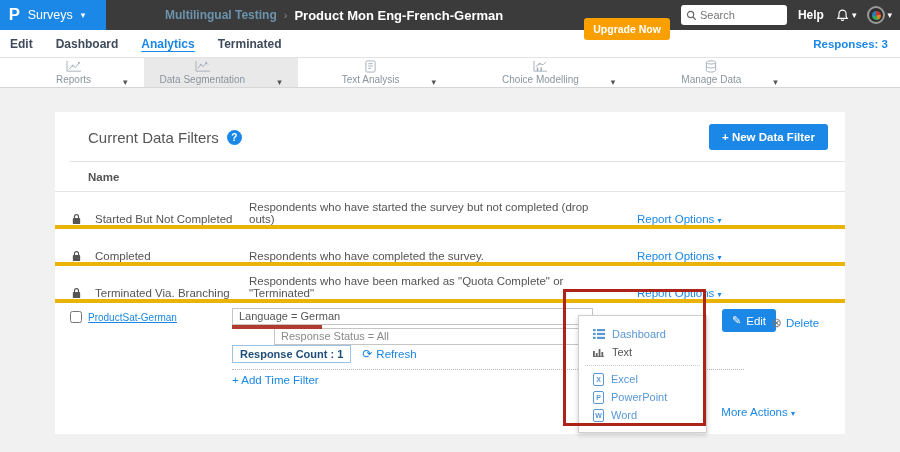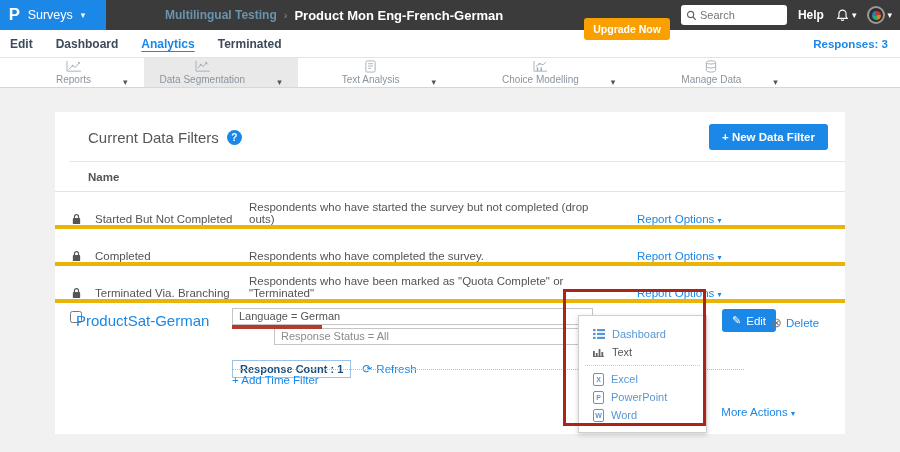--- a/index.html
+++ b/index.html
@@ -53,25 +53,25 @@
   .col-icon { width:16px; margin-left:16px; display:flex; align-items:center; }
   .col-name { width:146px; font-size:11.5px; color:#545454; }
   .col-desc { width:360px; font-size:11.5px; color:#545454; }
   .col-action { padding-left:20px; }
   .link { color:#1B87E6; font-size:11.5px; }
   .link .caret { font-size:8px; }
 
   
   .row4 { position:relative; height:88px; }
   .row4-check { position:absolute; left:15px; top:8px; width:12px; height:12px; }
-  .row4-name { position:absolute; left:21px; top:9px; font-size:15px; }
+  .row4-name { position:absolute; left:33px; top:9px; font-size:10px;text-decoration:underline; }
   .cond-stack { position:absolute; left:177px; top:5px; width:361px; }
   .cond-box { border:1px solid #c5c5c5; height:17px; line-height:15px; padding:0 6px; font-size:11px; color:#555; background:#fff; }
   .cond-box.muted { margin-top:3px; color:#8a8a8a;margin-left:42px; }
-  .count-row { margin-top:15px; display:flex; align-items:center; gap:11px; }
+  .count-row { margin-top:0; display:flex; align-items:center; gap:11px; }
   .count-box { border:1px solid #9cc3e5; color:#1d4e79; font-weight:bold; font-size:11px; padding:2px 7px; background:#fff; }
   .refresh-link { color:#1B87E6; font-size:11.5px; display:flex; align-items:center; gap:4px; }
   .refresh-glyph { font-size:12px; }
   .red-underline { position:absolute; left:177px; top:22px; width:90px; height:4px; background:#B23A2E; z-index:3; }
   .dotted-sep { position:absolute; left:177px; width:512px; top:66px; border-top:1px dotted #b9b9b9; }
   .add-time { position:absolute; left:177px; width:512px; top:71px; text-align:left; }
   .ro4 { position:absolute; left:558px; top:12px; text-decoration:underline; }
   .edit-btn { position:absolute; left:667px; top:6px; background:#1B87E6; color:#fff; border:none; border-radius:3px; font-size:11.5px; padding:5px 10px; display:flex; gap:5px; align-items:center; cursor:pointer; font-family:inherit; }
   .edit-glyph { font-size:11px; }
   .delete-link { position:absolute; left:716px; top:13px; color:#1B87E6; font-size:11.5px; display:flex; gap:4px; align-items:center; }

